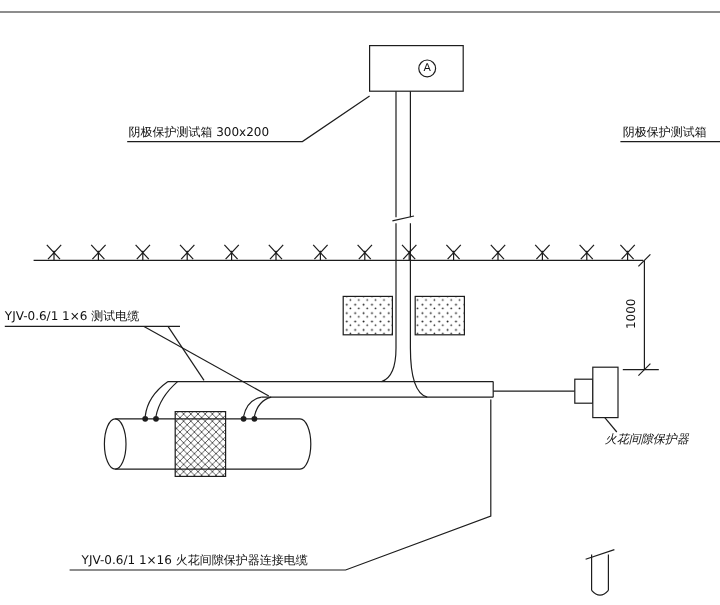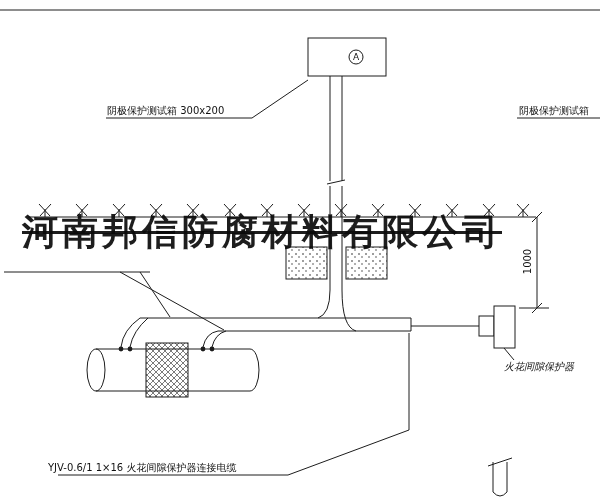--- a/index.html
+++ b/index.html
@@ -133,24 +133,24 @@
       <g>
         <path d="M58,475 H288 L409,430 L409,333"></path>
       </g>
     </g>
   </svg>
 
   <div class="lbl" style="left:107px;top:105px;text-align:center;">阴极保护测试箱 300x200</div>
 
   <div class="lbl" style="left:519px;top:105px;">阴极保护测试箱</div>
 
+  <div class="lbl" style="left:4px;top:259px;">YJV-0.6/1 1×6  测试电缆</div>
 
   <div class="lbl" style="left:504px;top:361px;font-style:italic;">火花间隙保护器</div>
 
-  <div class="lbl" style="left:48px;top:462px;">YJV-0.6/1 1×16  火花间隙保护器连接电缆</div>
+  <div class="lbl" style="left:68px;top:462px;">YJV-0.6/1 1×16  火花间隙保护器连接电缆</div>
 
   <div class="dim" style="left:497px;top:256px;">1000</div>
 
   <div class="meter" style="left:349px;top:51px;">A</div>
 
-  <div class="watermark">河南邦信防腐材料有限公司</div>
 
 </div>
 
 </body></html>

